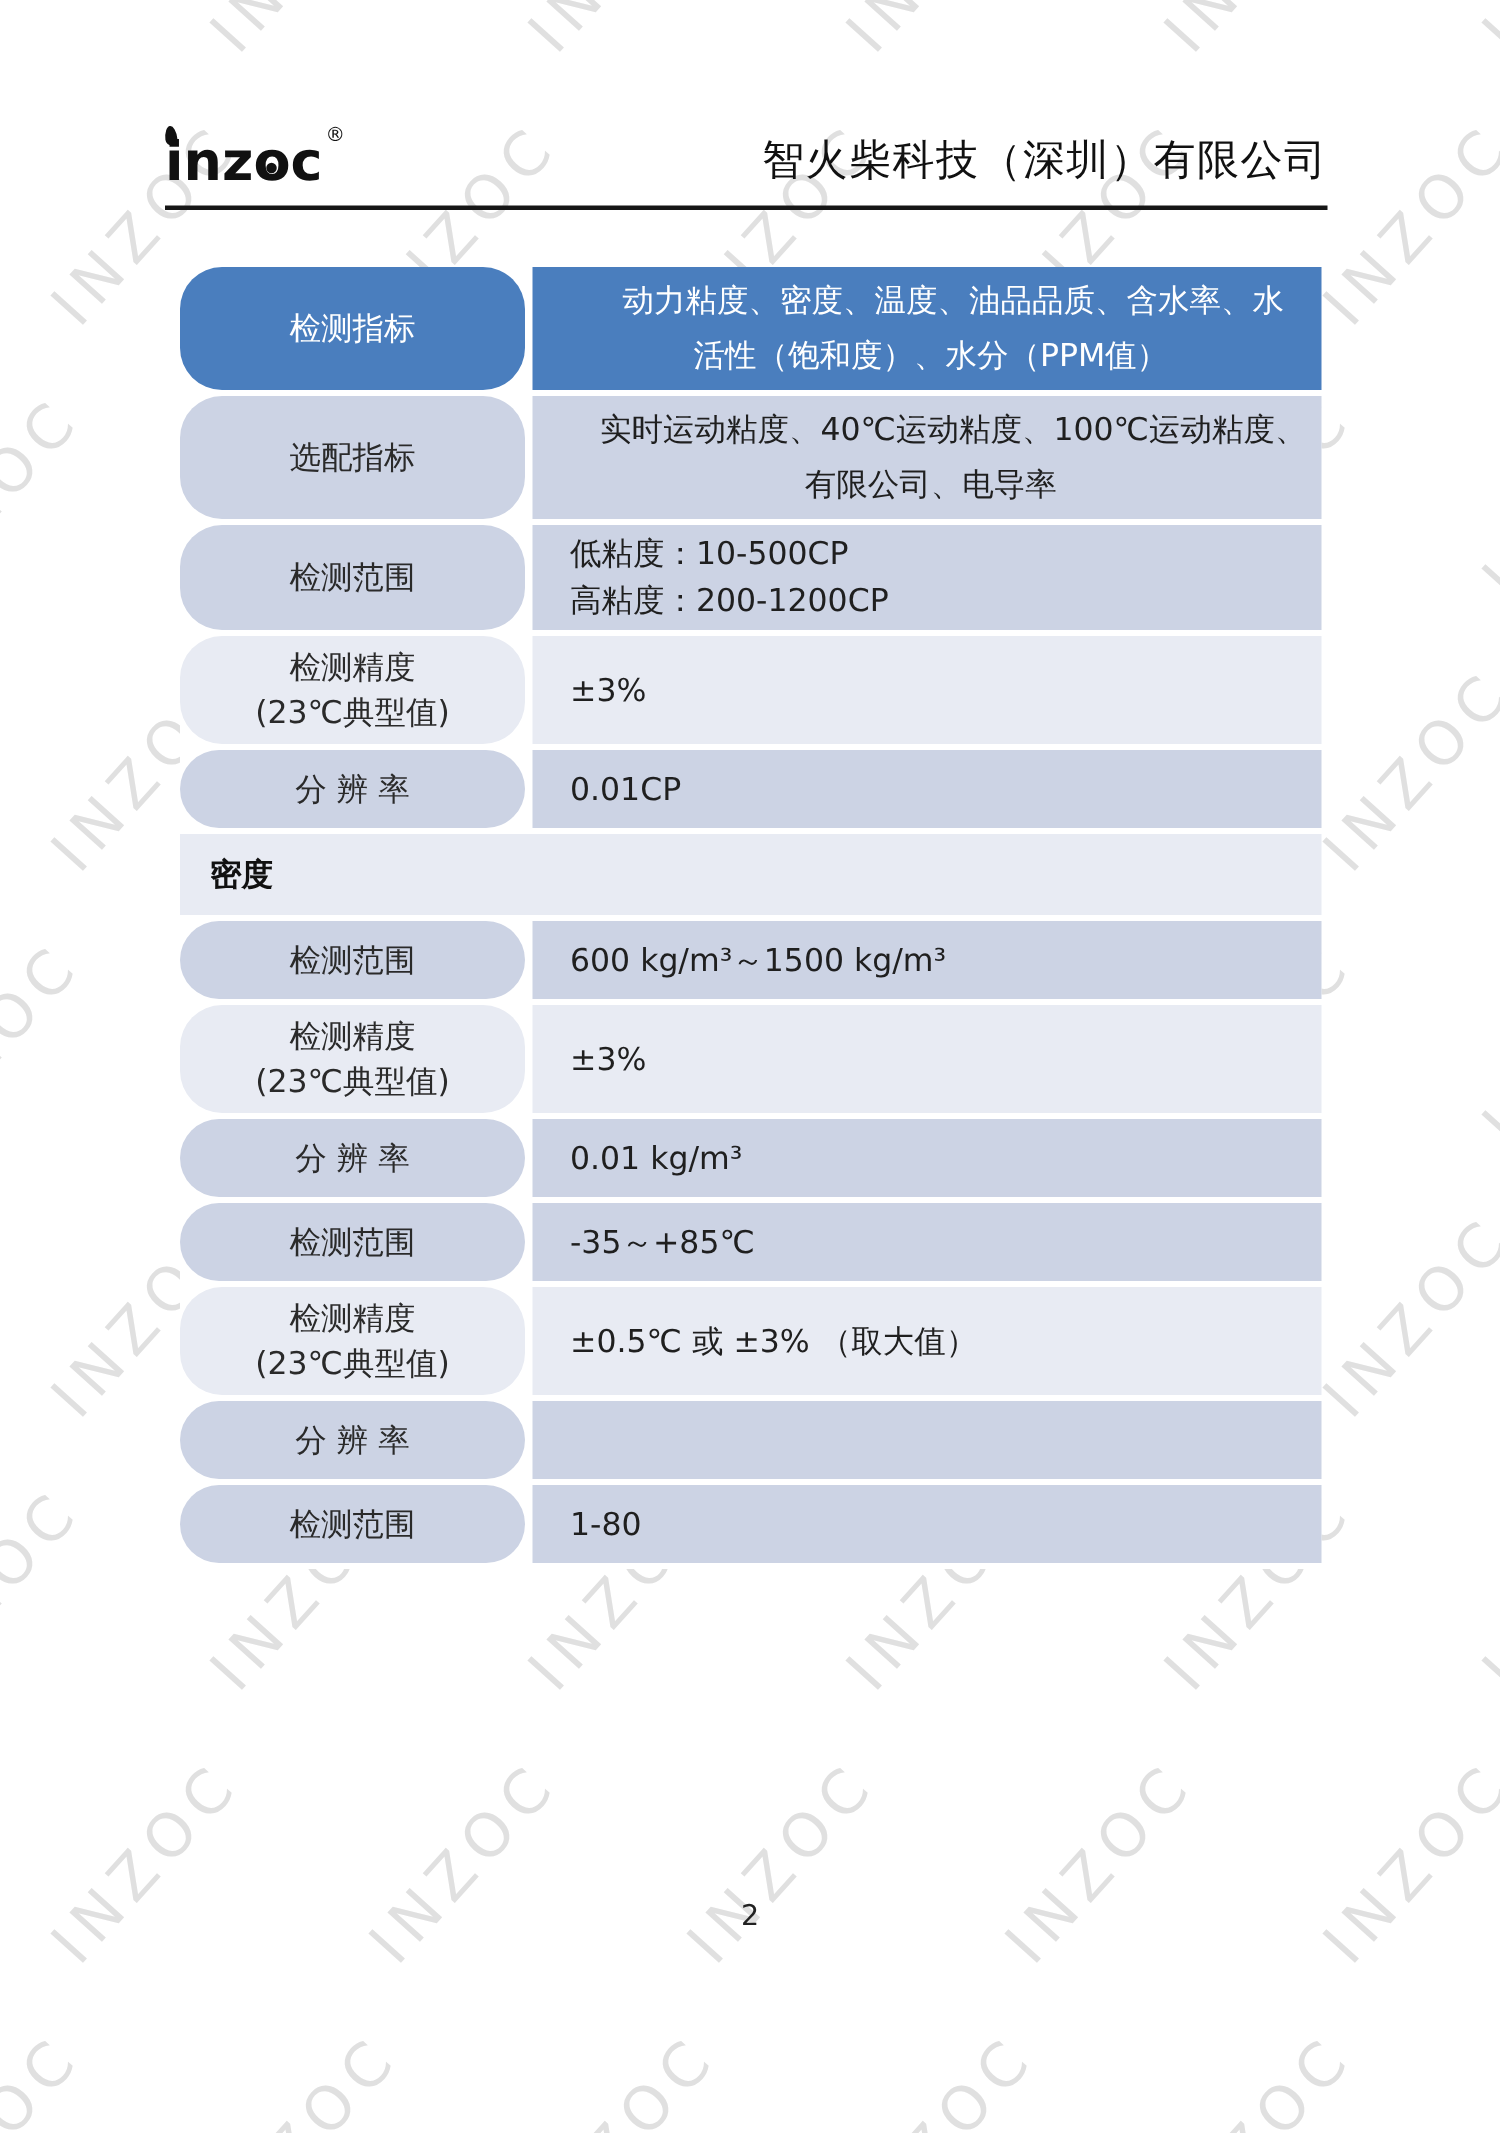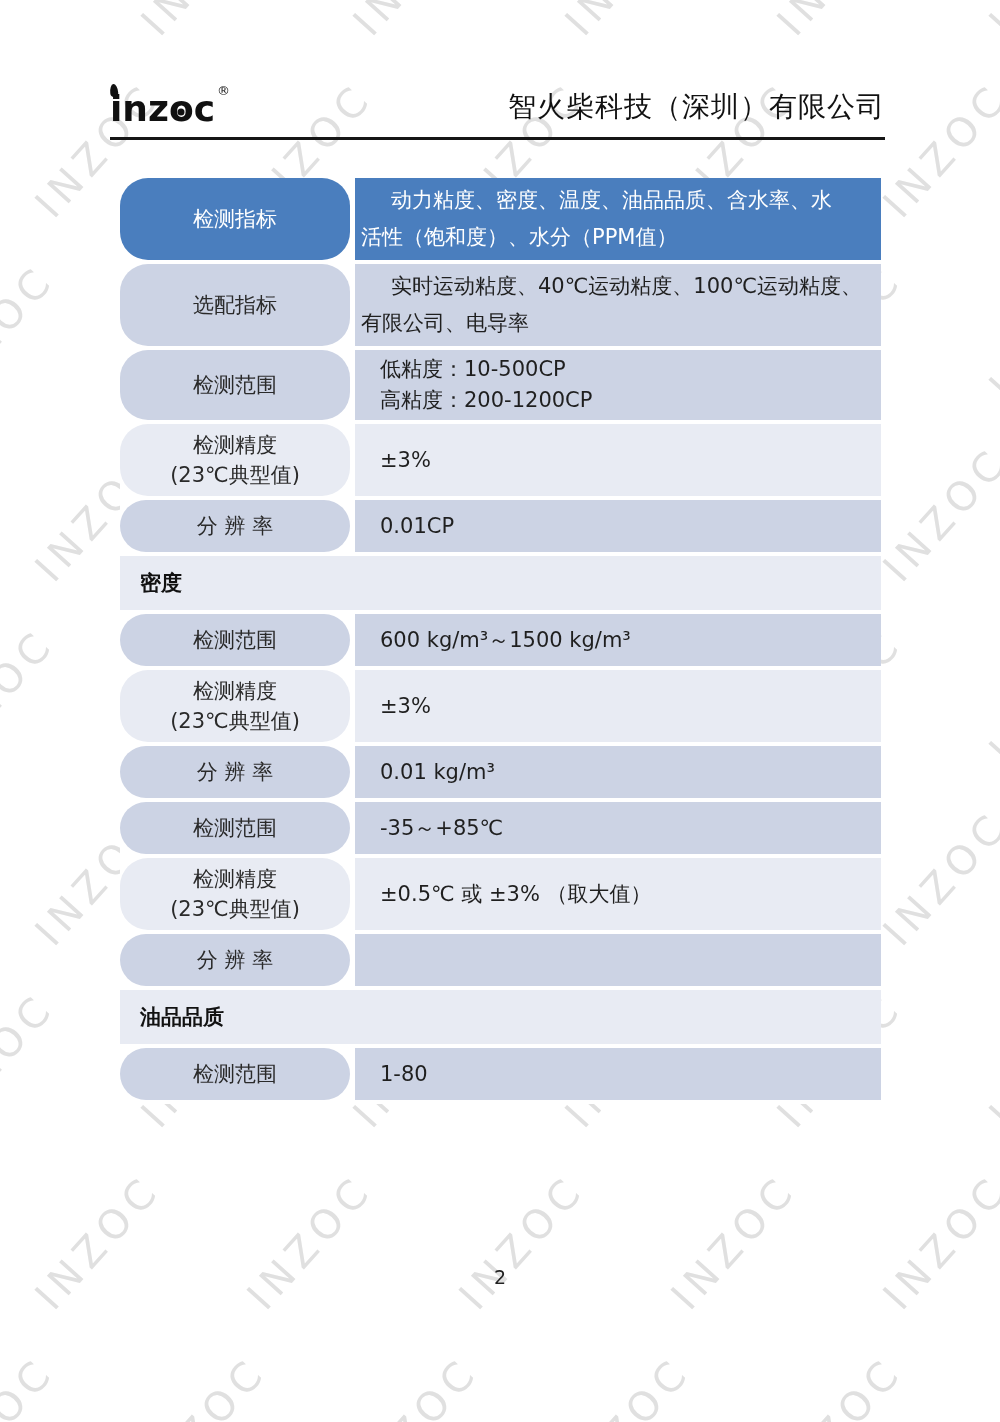--- a/index.html
+++ b/index.html
@@ -44,21 +44,21 @@
   .label-cell{
     width:230px;flex:none;display:flex;flex-direction:column;justify-content:center;
     align-items:center;text-align:center;font-size:21px;color:#2a2a2a;line-height:30px;
     min-height:52px;padding:6px 4px;border-radius:28px;
   }
   .value-cell{
     flex:1;display:flex;flex-direction:column;justify-content:center;align-items:stretch;
     font-size:21px;color:#1f1f1f;min-height:52px;padding:4px 8px 4px 25px;
   }
   .vline{line-height:31px;text-align:left;}
-  .value-cell.flush{padding-left:6px;padding-right:1px;}
+  .value-cell.flush{padding-left:6px;padding-right:1px;align-items:center;}
   .value-cell.flush .vline{line-height:37px;}
   .vline.indent{text-indent:30px;}
   .row.top .cell{background:#4a7ebe;color:#ffffff;}
   .row.top .label-cell{color:#ffffff;}
   .row.top .value-cell{min-height:74px;}
   .row.dark .cell{background:#ccd3e4;}
   .row.light .cell{background:#e8ebf3;}
   .section-cell{
     width:100%;background:#e8ebf3;font-weight:bold;font-size:21px;color:#111;
     min-height:54px;display:flex;align-items:center;padding:4px 8px 4px 20px;
@@ -224,23 +224,20 @@
         <div class="cell value-cell">
           <div class="vline">±0.5℃ 或 ±3% （取大值）</div>
         </div>
       </div>
       <div class="row item dark">
         <div class="cell label-cell">
           <div>分 辨 率</div>
         </div>
         <div class="cell value-cell"></div>
       </div>
-      <div class="row section">
-        <div class="cell section-cell">油品品质</div>
-      </div>
       <div class="row item dark">
         <div class="cell label-cell">
           <div>检测范围</div>
         </div>
         <div class="cell value-cell">
           <div class="vline">1-80</div>
         </div>
       </div>
     </div>
 

